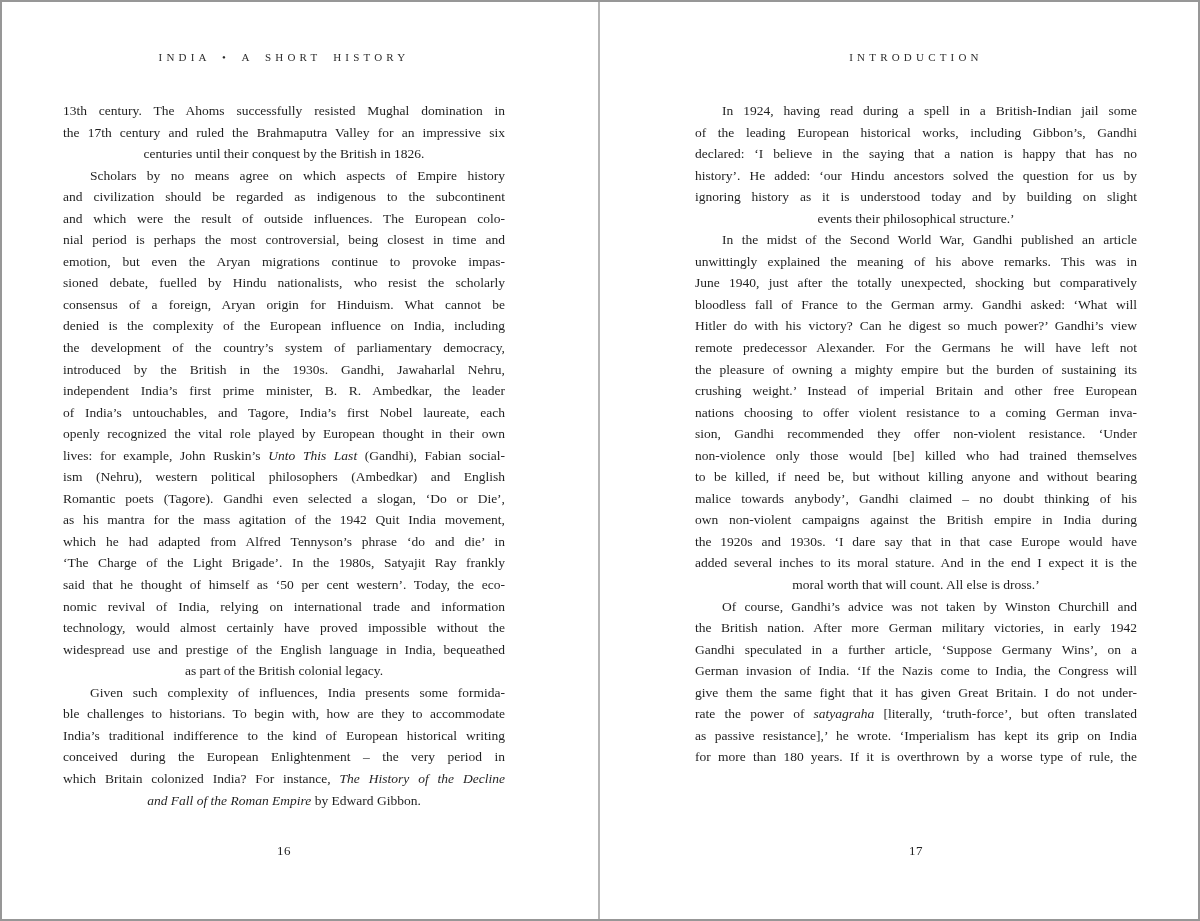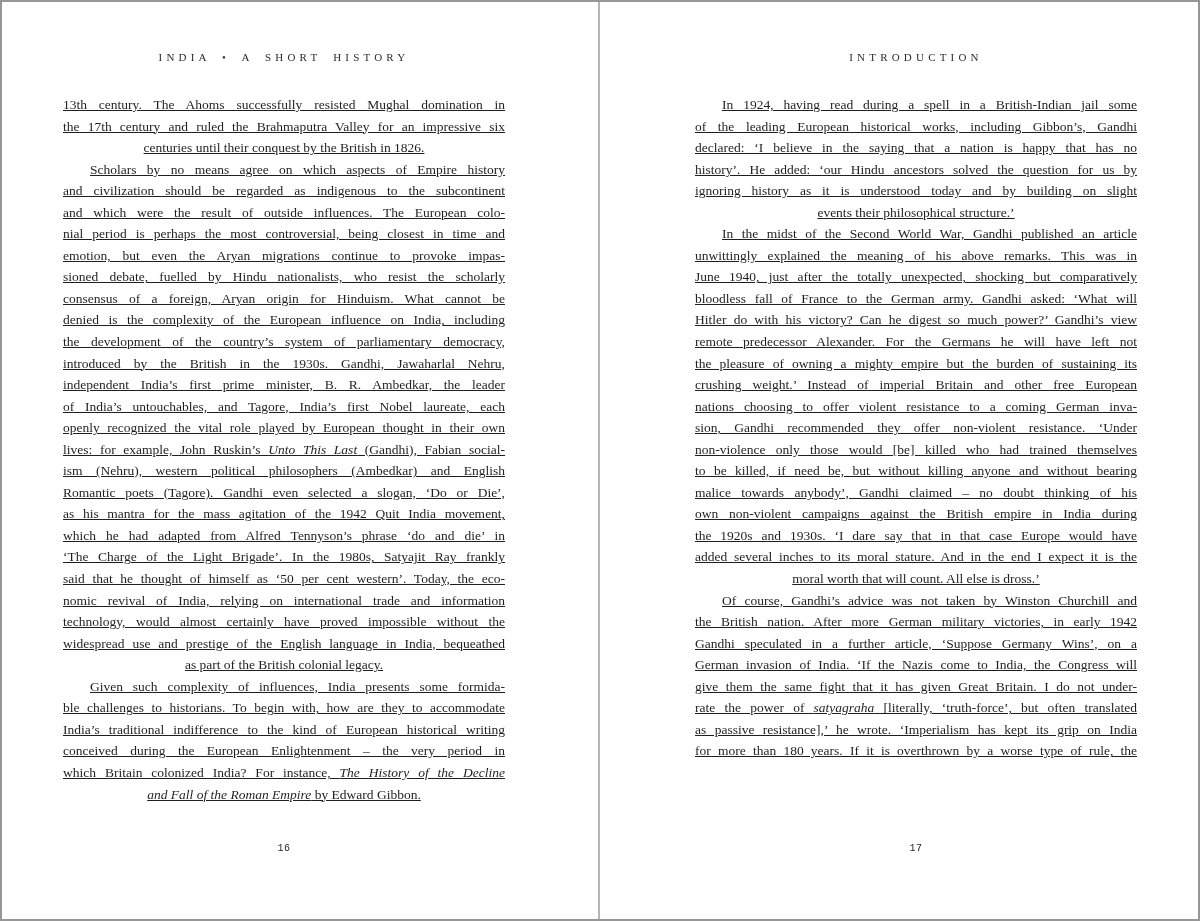--- a/index.html
+++ b/index.html
@@ -30,45 +30,44 @@
   .running-header {
     position: absolute; top: 51px; left: 0; right: 0;
     text-align: center;
     font-size: 11px;
     letter-spacing: 4.2px;
     word-spacing: 5px;
     color: #2b2b2b;
     white-space: nowrap;
   }
   .text-block {
-    position: absolute; top: 94px; left: 0; right: 0; text-decoration: underline;
+    position: absolute; top: 100px; left: 0; right: 0;
   }
   .line {
     font-size: 13.5px;
     height: 21.56px;
     line-height: 21.56px;
     text-align: justify;
     overflow: hidden;
   }
   .line::after {
     content: "";
     display: inline-block;
     width: 100%;
     height: 0;
   }
   .line.end { text-align: center; }
   .line.end::after { content: none; }
   .line.indent { text-indent: 27px; }
   .page-number {
     position: absolute; top: 843px; left: 0; right: 0;
     text-align: center;
-    font-size: 10px;
+    font-size: 13px;
     letter-spacing: 0.5px;
     color: #242424;
-    font-family: Liberation Mono, monospace;
   }
 </style>
 </head>
 <body>
 
 <div class="page-divider"></div>
 
 <div class="page left">
   <div class="running-header">INDIA • A SHORT HISTORY</div>
   <div class="text-block">

